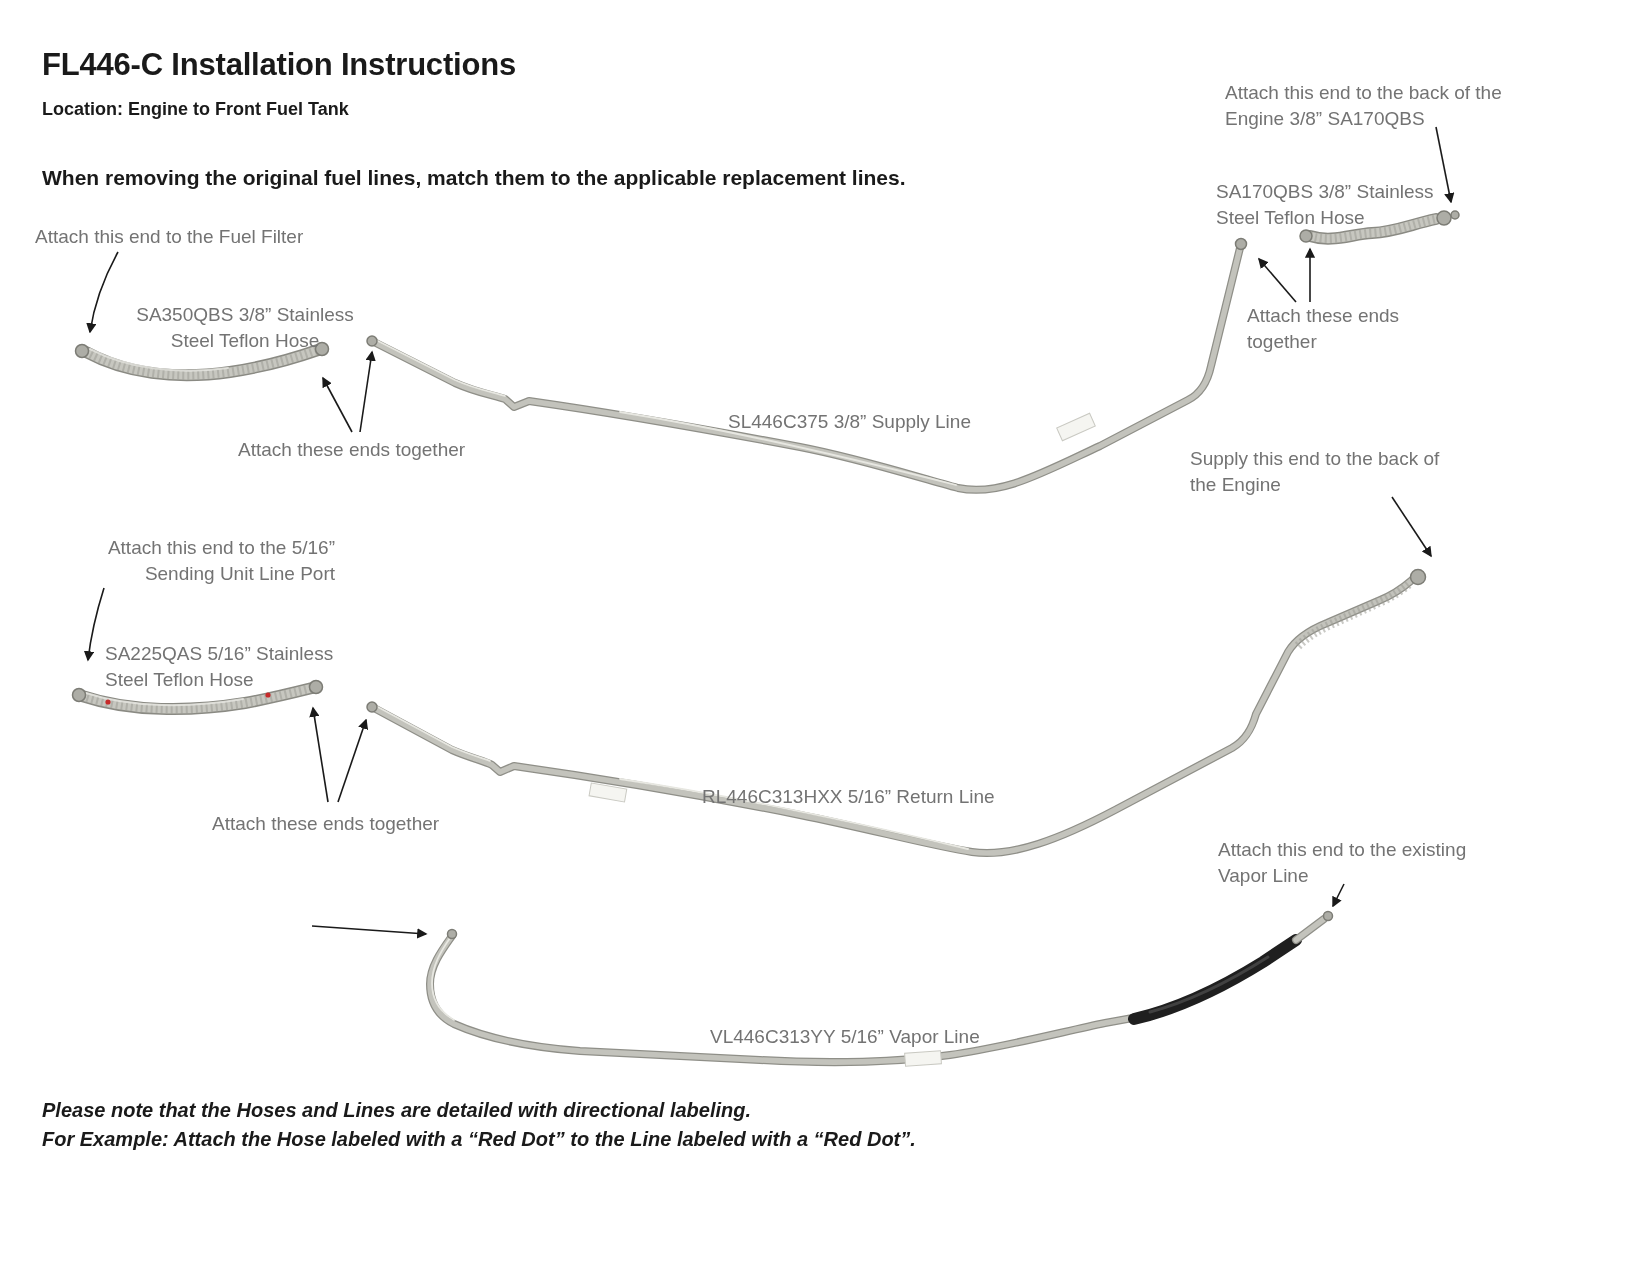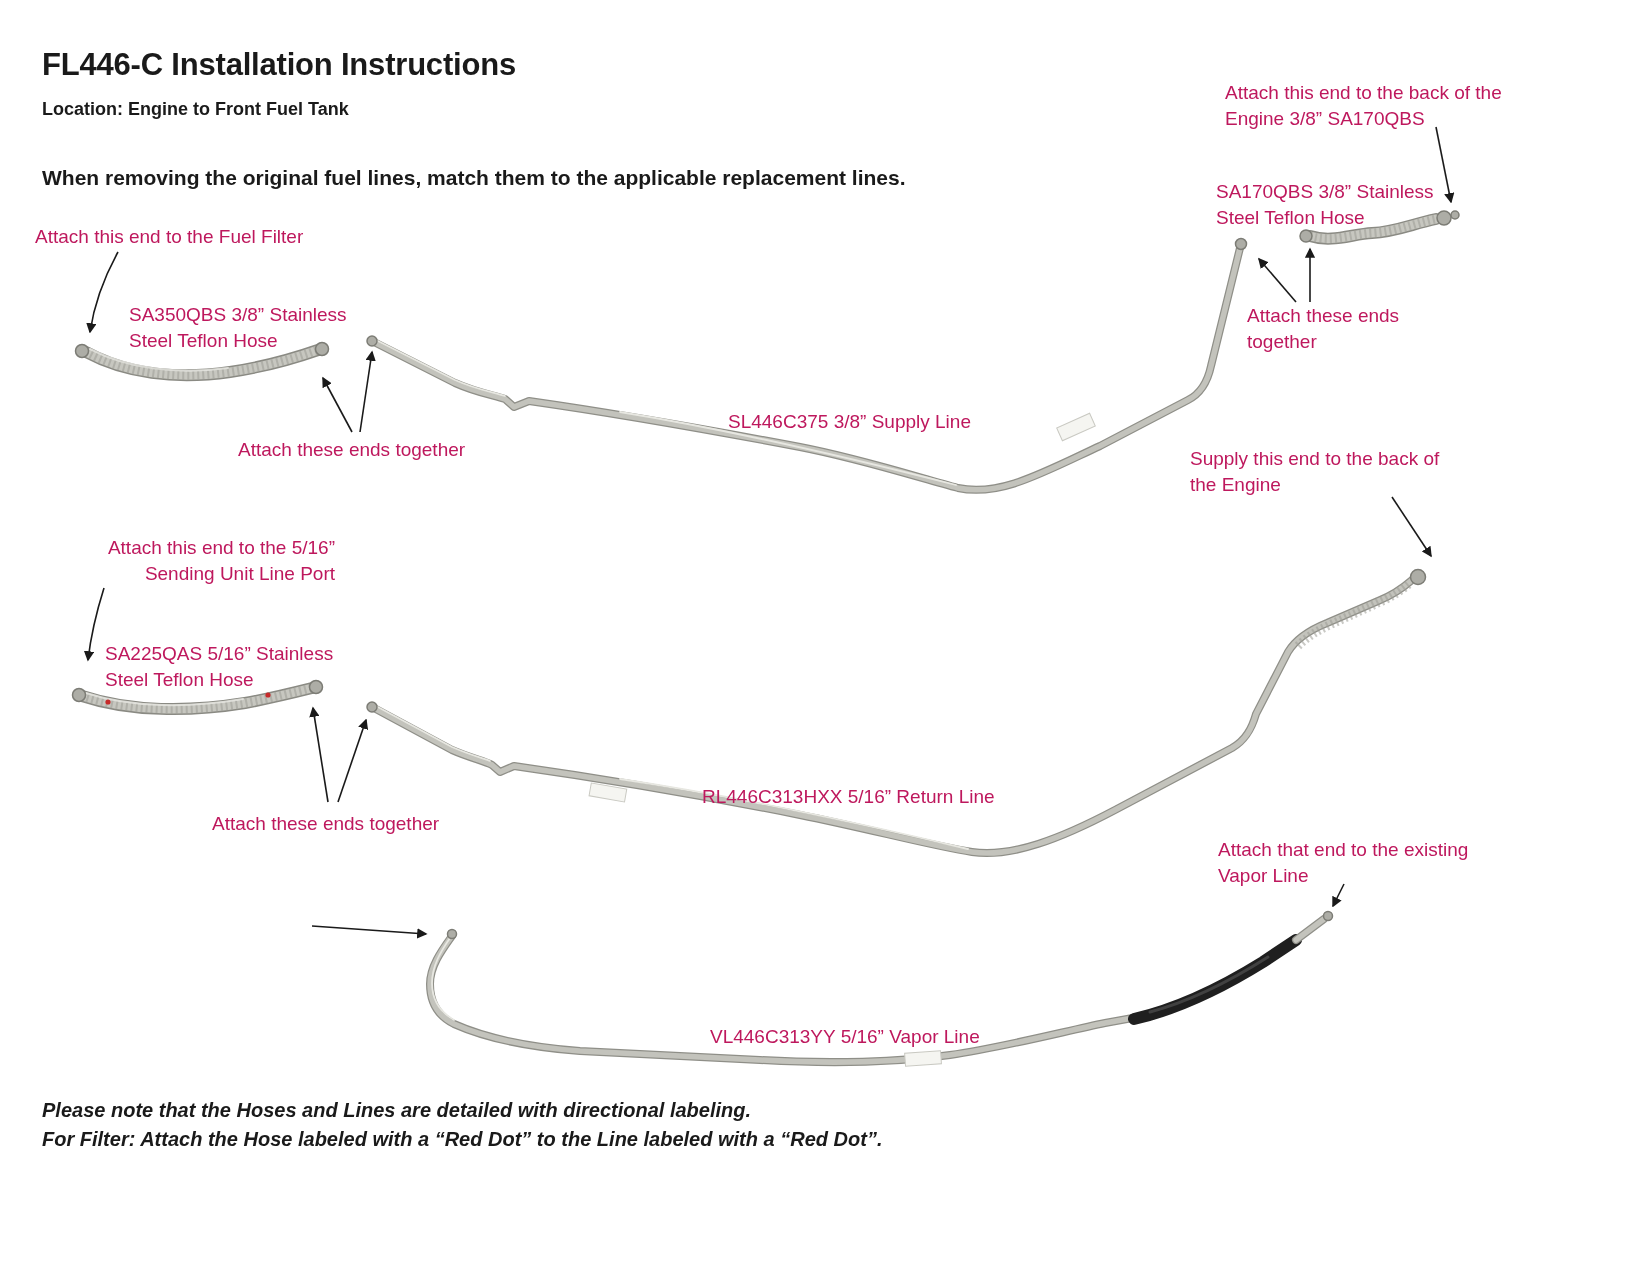--- a/index.html
+++ b/index.html
@@ -19,21 +19,21 @@
     position:absolute;left:42px;top:99px;
     font-size:18px;font-weight:700;
   }
   .intro-line{
     position:absolute;left:42px;top:166px;
     font-size:21px;font-weight:700;
   }
   .ann{
     position:absolute;
     font-size:19px;line-height:26px;
-    color:#be185d;
+    color:#737373;
   }
   .footer-line{
     position:absolute;left:42px;
     font-size:20px;font-weight:700;line-height:29px;font-style:italic;
   }
   .artwork{
     position:absolute;left:0;top:0;width:1650px;height:1275px;
     pointer-events:none;
   }
   
@@ -140,33 +140,33 @@
       <path class="arrow" d="M 312 926 L 426 934"></path>
       <path class="arrow" d="M 1344 884 L 1333 906"></path>
     </g>
   </svg>
 
   <h1 class="page-title">FL446-C Installation Instructions</h1>
   <div class="location-line">Location: Engine to Front Fuel Tank</div>
   <div class="intro-line">When removing the original fuel lines, match them to the applicable replacement lines.</div>
 
   <div class="ann" style="left:35px;top:224px;width:320px;">Attach this end to the Fuel Filter</div>
-  <div class="ann" style="left:129px;top:302px;width:232px;">SA350QBS 3/8” Stainless Steel Teflon Hose</div>
+  <div class="ann" style="left:129px;top:302px;width:232px;text-align:center;">SA350QBS 3/8” Stainless Steel Teflon Hose</div>
   <div class="ann" style="left:238px;top:437px;width:280px;">Attach these ends together</div>
   <div class="ann" style="left:728px;top:409px;width:300px;">SL446C375 3/8” Supply Line</div>
 
   <div class="ann" style="left:1225px;top:80px;width:308px;">Attach this end to the back of the Engine 3/8” SA170QBS</div>
   <div class="ann" style="left:1216px;top:179px;width:232px;">SA170QBS 3/8” Stainless Steel Teflon Hose</div>
   <div class="ann" style="left:1247px;top:303px;width:168px;">Attach these ends together</div>
   <div class="ann" style="left:1190px;top:446px;width:272px;">Supply this end to the back of the Engine</div>
 
   <div class="ann" style="left:77px;top:535px;width:258px;text-align:right;">Attach this end to the 5/16” Sending Unit Line Port</div>
   <div class="ann" style="left:105px;top:641px;width:242px;">SA225QAS 5/16” Stainless Steel Teflon Hose</div>
   <div class="ann" style="left:212px;top:811px;width:280px;">Attach these ends together</div>
   <div class="ann" style="left:702px;top:784px;width:330px;">RL446C313HXX 5/16” Return Line</div>
 
-  <div class="ann" style="left:1218px;top:837px;width:275px;">Attach that end to the existing Vapor Line</div>
+  <div class="ann" style="left:1218px;top:837px;width:275px;">Attach this end to the existing Vapor Line</div>
   <div class="ann" style="left:710px;top:1024px;width:310px;">VL446C313YY 5/16” Vapor Line</div>
 
   <div class="footer-line" style="top:1096px;">Please note that the Hoses and Lines are detailed with directional labeling.</div>
-  <div class="footer-line" style="top:1125px;">For Filter: Attach the Hose labeled with a “Red Dot” to the Line labeled with a “Red Dot”.</div>
+  <div class="footer-line" style="top:1125px;">For Example: Attach the Hose labeled with a “Red Dot” to the Line labeled with a “Red Dot”.</div>
 
 </div>
 
 </body></html>

